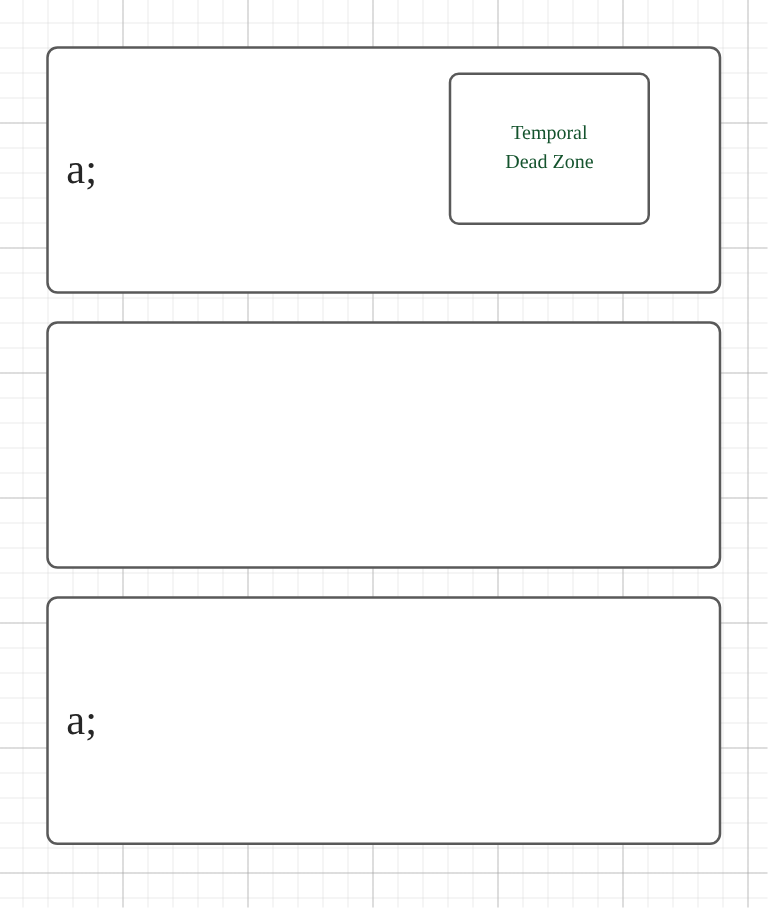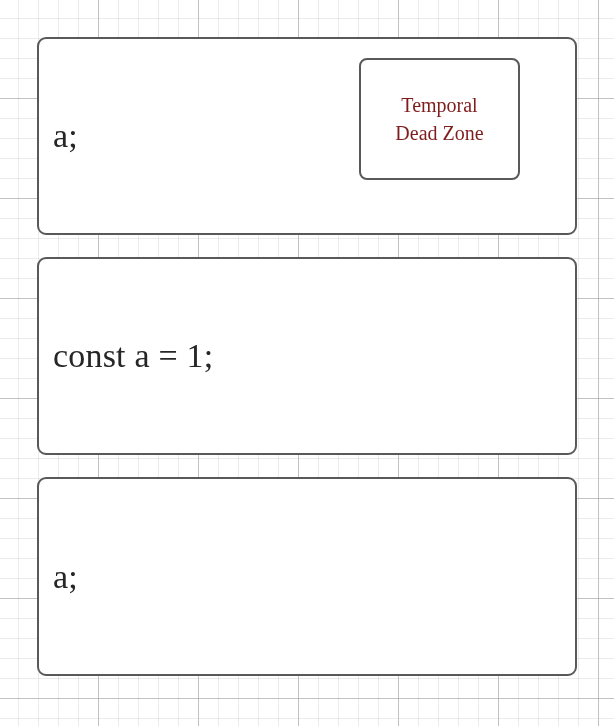--- a/index.html
+++ b/index.html
@@ -62,42 +62,41 @@
     background: #ffffff;
     border: 2px solid #595959;
     border-radius: 8px;
     display: flex;
     align-items: center;
     justify-content: center;
     text-align: center;
   }
 
   .inner-label {
-    color: #7f1d1d;
-    font-size: 20px;
+    color: #14532d;
+    font-size: 16px;
     line-height: 1.42;
     padding: 0 6px;
   }
 </style>
 </head>
 <body>
 
 <div id="canvas">
 
   <div class="outer-box" style="left:37px; top:37px; width:540px; height:198px;">
     <div class="code-text">a;</div>
     <div class="inner-box" style="left:320px; top:19px; width:161px; height:122px;">
       <div class="inner-label">
         <span>Temporal</span><br>
         <span>Dead Zone</span>
       </div>
     </div>
   </div>
 
   <div class="outer-box" style="left:37px; top:257px; width:540px; height:198px;">
-    <div class="code-text">const a = 1;</div>
   </div>
 
   <div class="outer-box" style="left:37px; top:477px; width:540px; height:199px;">
     <div class="code-text">a;</div>
   </div>
 
 </div>
 
 </body></html>

